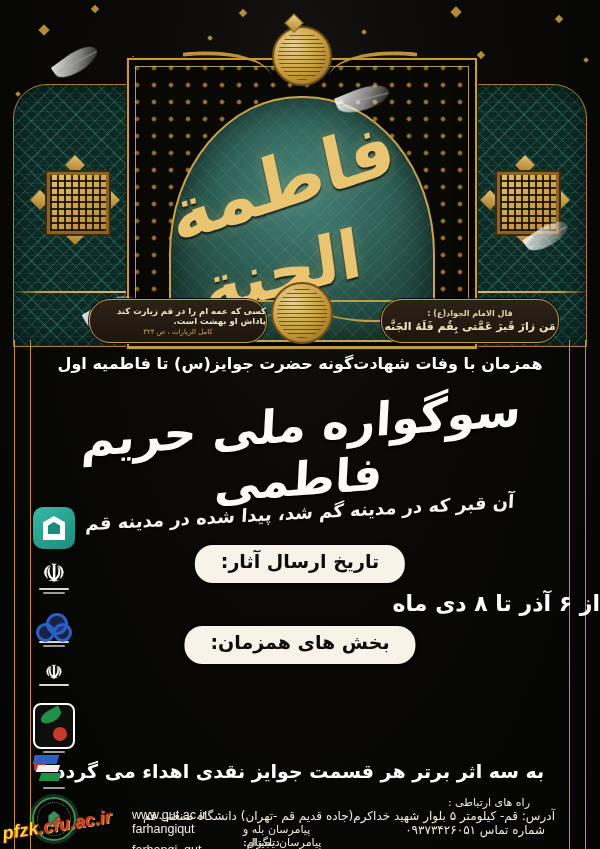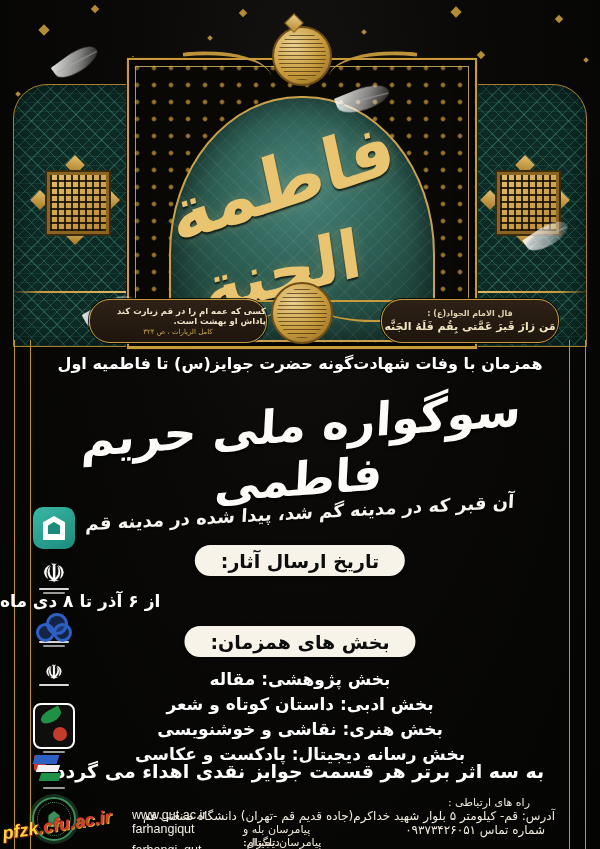--- a/index.html
+++ b/index.html
@@ -100,25 +100,25 @@
   
   .occasion{position:absolute;left:40px;right:40px;top:354px;text-align:center;direction:rtl;
     font-size:16px;font-weight:bold;color:#ffffff;text-shadow:0 1px 2px #000;}
   .main-title{position:absolute;left:0;right:0;top:398px;text-align:center;direction:rtl;
     font-size:46px;font-weight:bold;color:#fcfbf7;transform:rotate(-4deg) skewX(-7deg);
     text-shadow:0 2px 3px rgba(0,0,0,.8);}
   .subtitle{position:absolute;left:0;right:0;top:502px;text-align:center;direction:rtl;
     font-size:18px;font-weight:bold;color:#f7f5ef;transform:rotate(-3deg) skewX(-6deg);
     text-shadow:0 1px 2px #000;}
   .pill{position:absolute;left:50%;transform:translateX(-50%);background:#f7f3e9;color:#0d0d0d;
-    font-weight:bold;font-size:19px;padding:5px 26px 4px;border-radius:18px;direction:rtl;white-space:nowrap;
+    font-weight:bold;font-size:19px;padding:5px 26px 11px;border-radius:18px;direction:rtl;white-space:nowrap;
     box-shadow:0 1px 4px rgba(0,0,0,.6);}
   .pill.date{top:545px;} .pill.sections{top:626px;}
-  .date-value{position:absolute;left:0;right:0;top:591px;text-align:left;direction:rtl;
-    font-size:17px;font-weight:bold;color:#ffffff;}
+  .date-value{position:absolute;left:0;right:0;top:591px;text-align:right;direction:rtl;
+    font-size:22px;font-weight:bold;color:#ffffff;}
   .section-list{position:absolute;left:0;right:0;top:667px;text-align:center;direction:rtl;
     font-size:17px;font-weight:bold;color:#ffffff;line-height:25px;}
   .prize-note{position:absolute;left:0;right:0;top:760px;text-align:center;direction:rtl;
     font-size:19px;font-weight:bold;color:#ffffff;}
 
   
   .f-title{position:absolute;right:70px;top:796px;direction:rtl;font-size:11px;color:#efe9db;}
   .f-address{position:absolute;right:45px;top:809px;direction:rtl;font-size:12px;color:#f2ecdf;white-space:nowrap;}
   .f-phone{position:absolute;right:55px;top:823px;direction:rtl;font-size:12px;color:#f2ecdf;}
   .f-msg1{position:absolute;left:243px;top:823px;direction:rtl;font-size:11px;color:#eee6d6;width:100px;text-align:left;}
@@ -238,26 +238,20 @@
   </div>
 
   <div class="occasion">همزمان با وفات شهادت‌گونه  حضرت جوایز(س) تا فاطمیه اول</div>
   <div class="main-title">سوگواره ملی حریم فاطمی</div>
   <div class="subtitle">آن قبر که در مدینه گم شد، پیدا شده در مدینه قم</div>
 
   <div class="pill date">تاریخ ارسال آثار:</div>
   <div class="date-value">از ۶ آذر تا ۸ دی ماه</div>
 
   <div class="pill sections">بخش های همزمان:</div>
-  <div class="section-list">
-    <div>بخش پژوهشی: مقاله</div>
-    <div>بخش ادبی: داستان کوتاه و شعر</div>
-    <div>بخش هنری: نقاشی و خوشنویسی</div>
-    <div>بخش رسانه دیجیتال: پادکست و عکاسی</div>
-  </div>
 
   <div class="prize-note">به سه اثر برتر هر قسمت جوایز نقدی اهداء می گردد</div>
 
   <div class="f-title">راه های ارتباطی :</div>
   <div class="f-address">آدرس: قم- کیلومتر ۵ بلوار شهید خداکرم(جاده قدیم قم -تهران) دانشگاه صنعتی قم</div>
   <div class="f-phone">شماره تماس ۰۹۳۷۳۴۲۶۰۵۱</div>
   <div class="f-msg1">پیامرسان بله و دیجیتال:</div>
   <div class="f-msg2">پیامرسان تلگرام:</div>
   <div class="latin f-web">www.qut.ac.ir</div>
   <div class="latin f-bale">farhangiqut</div>

